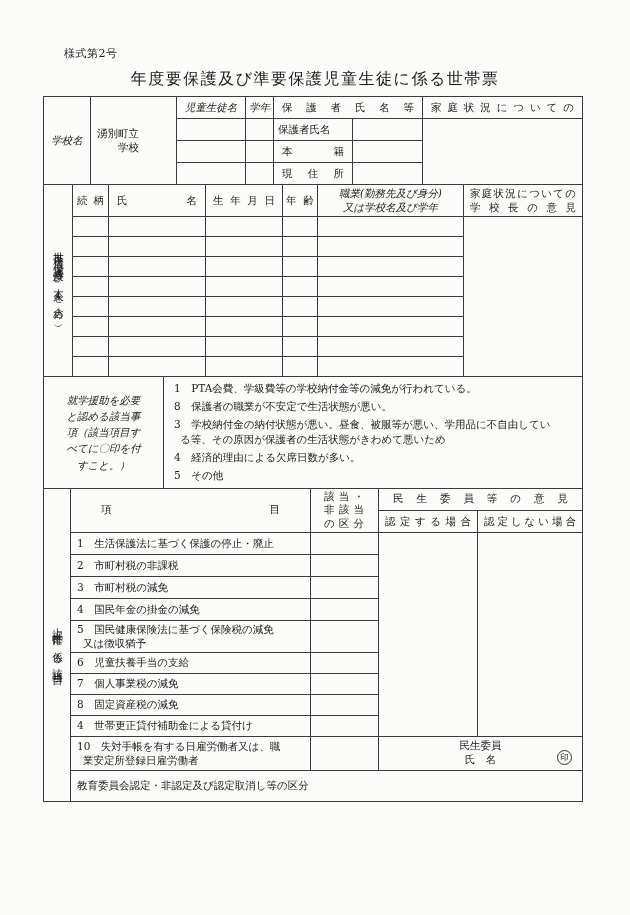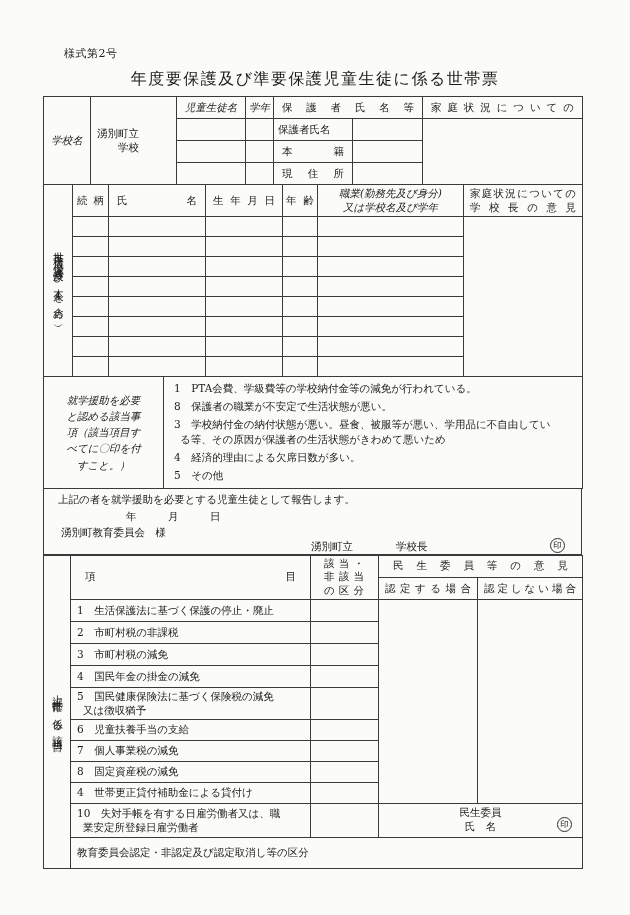--- a/index.html
+++ b/index.html
@@ -179,41 +179,33 @@
           <div class="item" style="line-height:1.5">8　保護者の職業が不安定で生活状態が悪い。</div>
           <div class="item" style="line-height:1.5">3　学校納付金の納付状態が悪い。昼食、被服等が悪い、学用品に不自由してい
 る等、その原因が保護者の生活状態がきわめて悪いため</div>
           <div class="item" style="line-height:1.5">4　経済的理由による欠席日数が多い。</div>
           <div class="item" style="line-height:1.5">5　その他</div>
         </td>
       </tr>
     </tbody>
       </table>
 
-    <div class="report">
-      <div class="abs" style="top:4px;left:14px">上記の者を就学援助を必要とする児童生徒として報告します。</div>
-      <div class="abs" style="top:21px;left:82px">年　　　月　　　日</div>
-      <div class="abs" style="top:37px;left:17px">湧別町教育委員会　様</div>
-      <div class="abs" style="top:51px;left:267px">湧別町立</div>
-      <div class="abs" style="top:51px;left:352px">学校長</div>
-      <span class="seal abs" style="top:49px;left:506px">印</span>
-    </div>
 
     <table>
       <colgroup>
         <col style="width:27px">
           <col style="width:240px">
           <col style="width:68px">
           <col style="width:99px">
           <col style="width:105px">
       </colgroup>
       <tbody>
           <tr style="height:16px">
         <td rowspan="13" class="vert">上記世帯に係る該当項目</td>
-        <td rowspan="2" class="spread" style="padding:1px 14px">項目</td>
+        <td rowspan="2" class="spread" style="padding:1px 30px">項目</td>
         <td rowspan="2" class="spread" style="padding:1px 13px;letter-spacing:1px">該当・非該当の区分</td>
         <td colspan="2" class="spread" style="padding:1px 14px">民生委員等の意見</td>
       </tr>
       <tr style="height:15px">
         <td class="spread" style="padding:1px 6px">認定する場合</td>
         <td class="spread" style="padding:1px 6px">認定しない場合</td>
       </tr>
       <tr style="height:22px">
         <td class="item">1　生活保護法に基づく保護の停止・廃止</td>
         <td></td>

